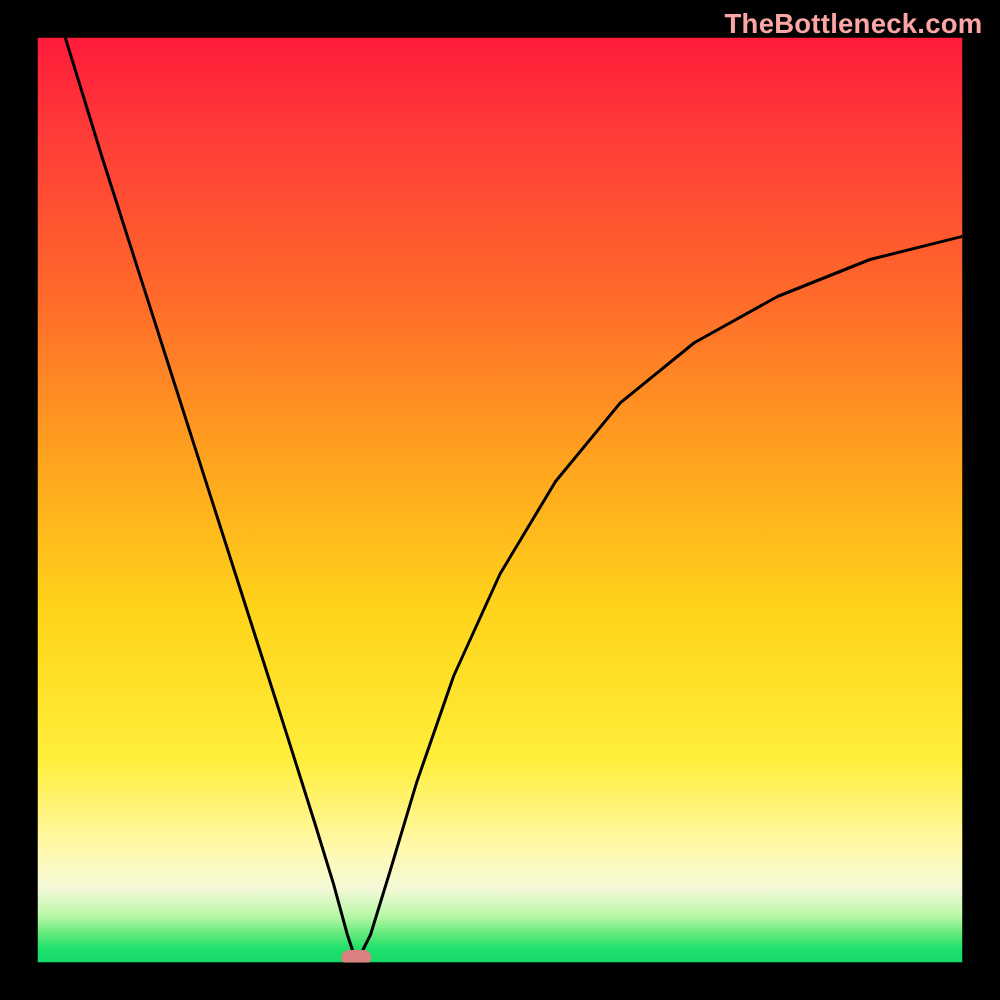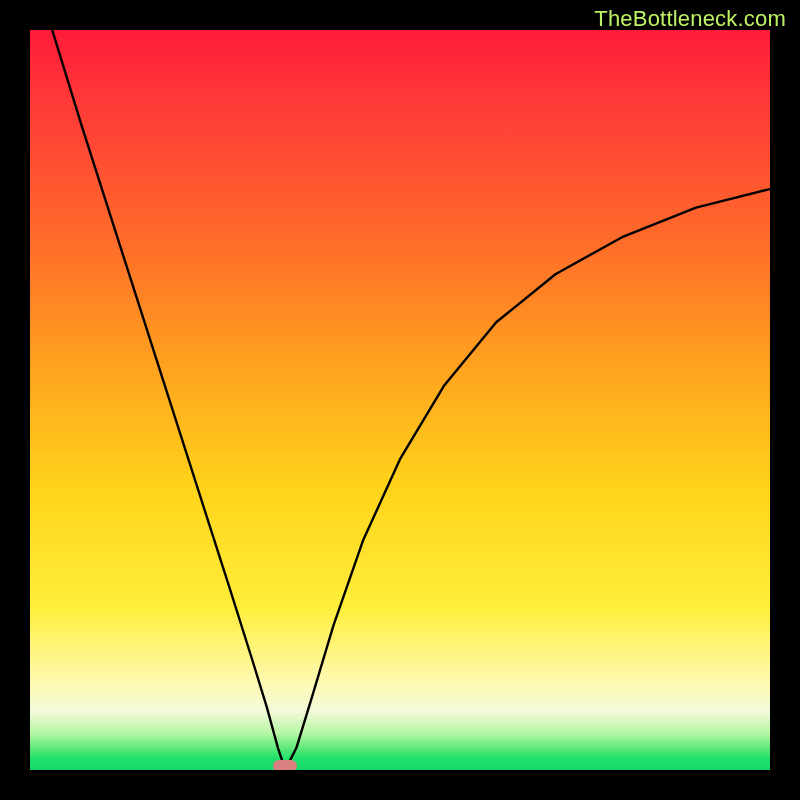--- a/index.html
+++ b/index.html
@@ -50,23 +50,23 @@
   .curve-svg {
     position: absolute;
     inset: 0;
     width: 100%;
     height: 100%;
   }
   .watermark {
     position: absolute;
     top: 6px;
     right: 14px;
-    color: #bef264;
+    color: #fca5a5;
     font-size: 22px;
-    font-weight: 400;
+    font-weight: 700;
     letter-spacing: 0.2px;
     user-select: none;
   }
   .marker {
     position: absolute;
     width: 24px;
     height: 12px;
     border-radius: 6px;
     background: #d98080;
   }

